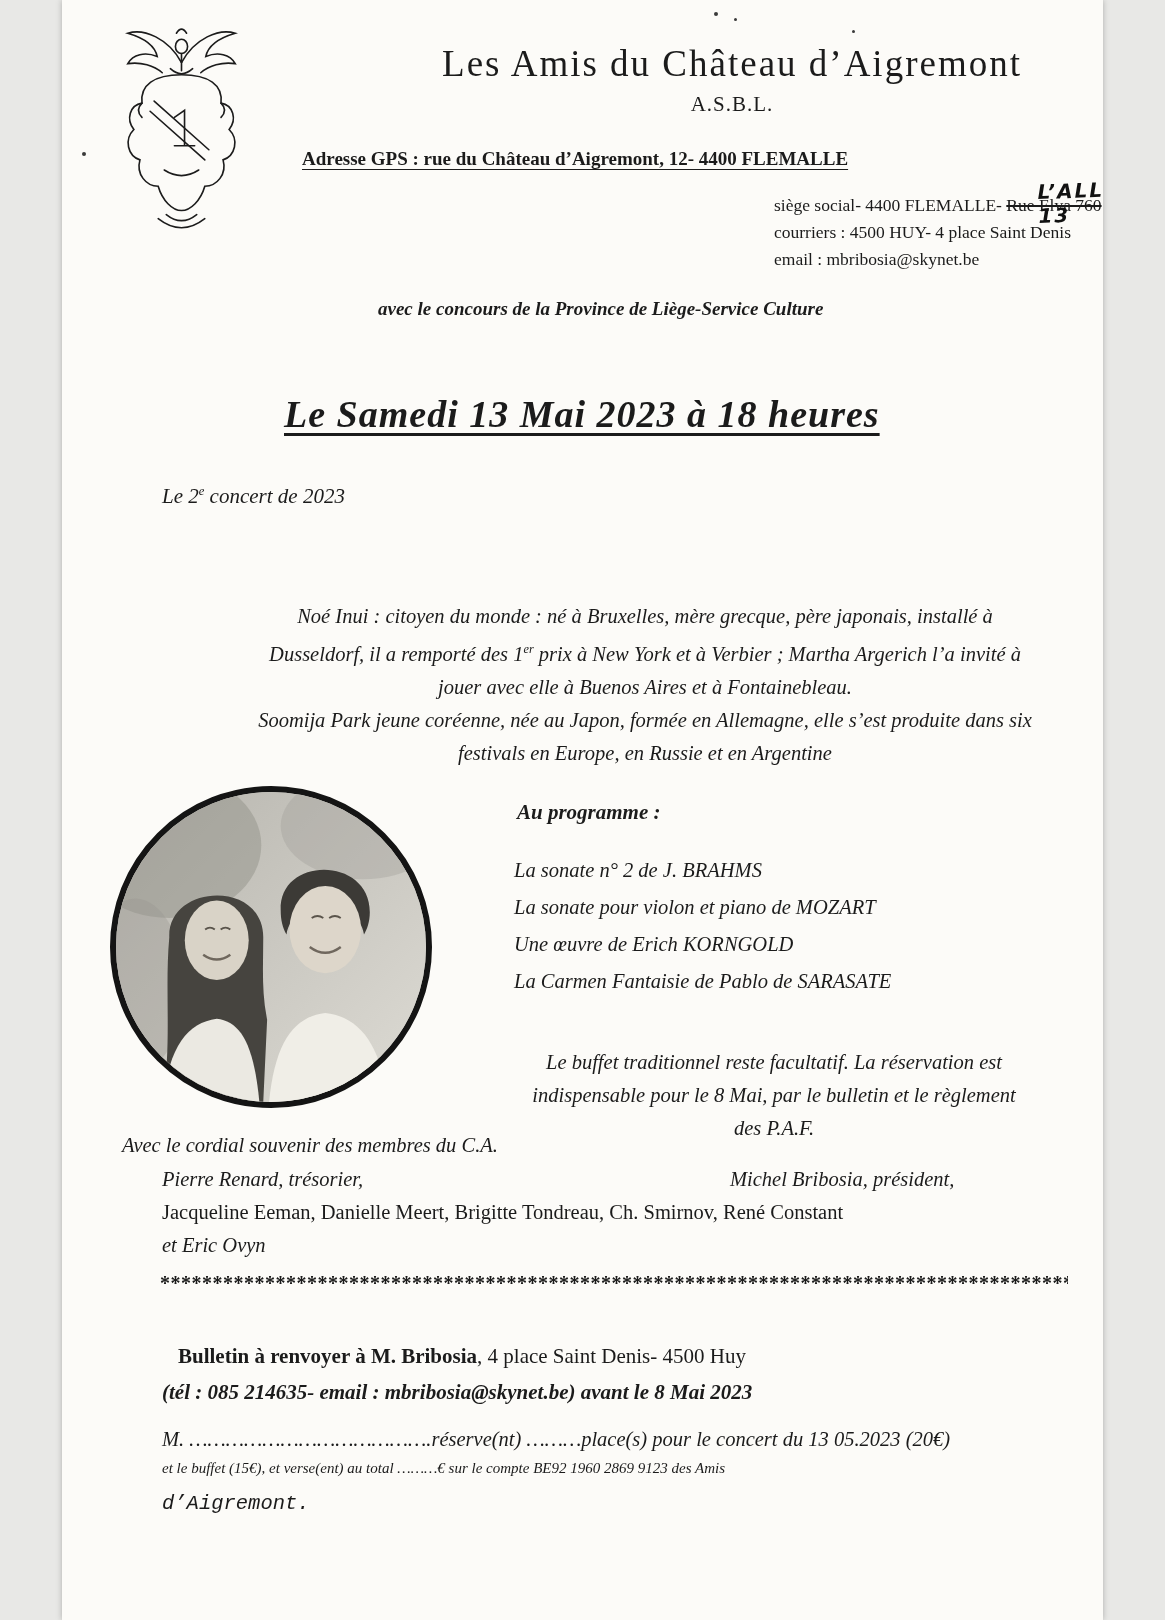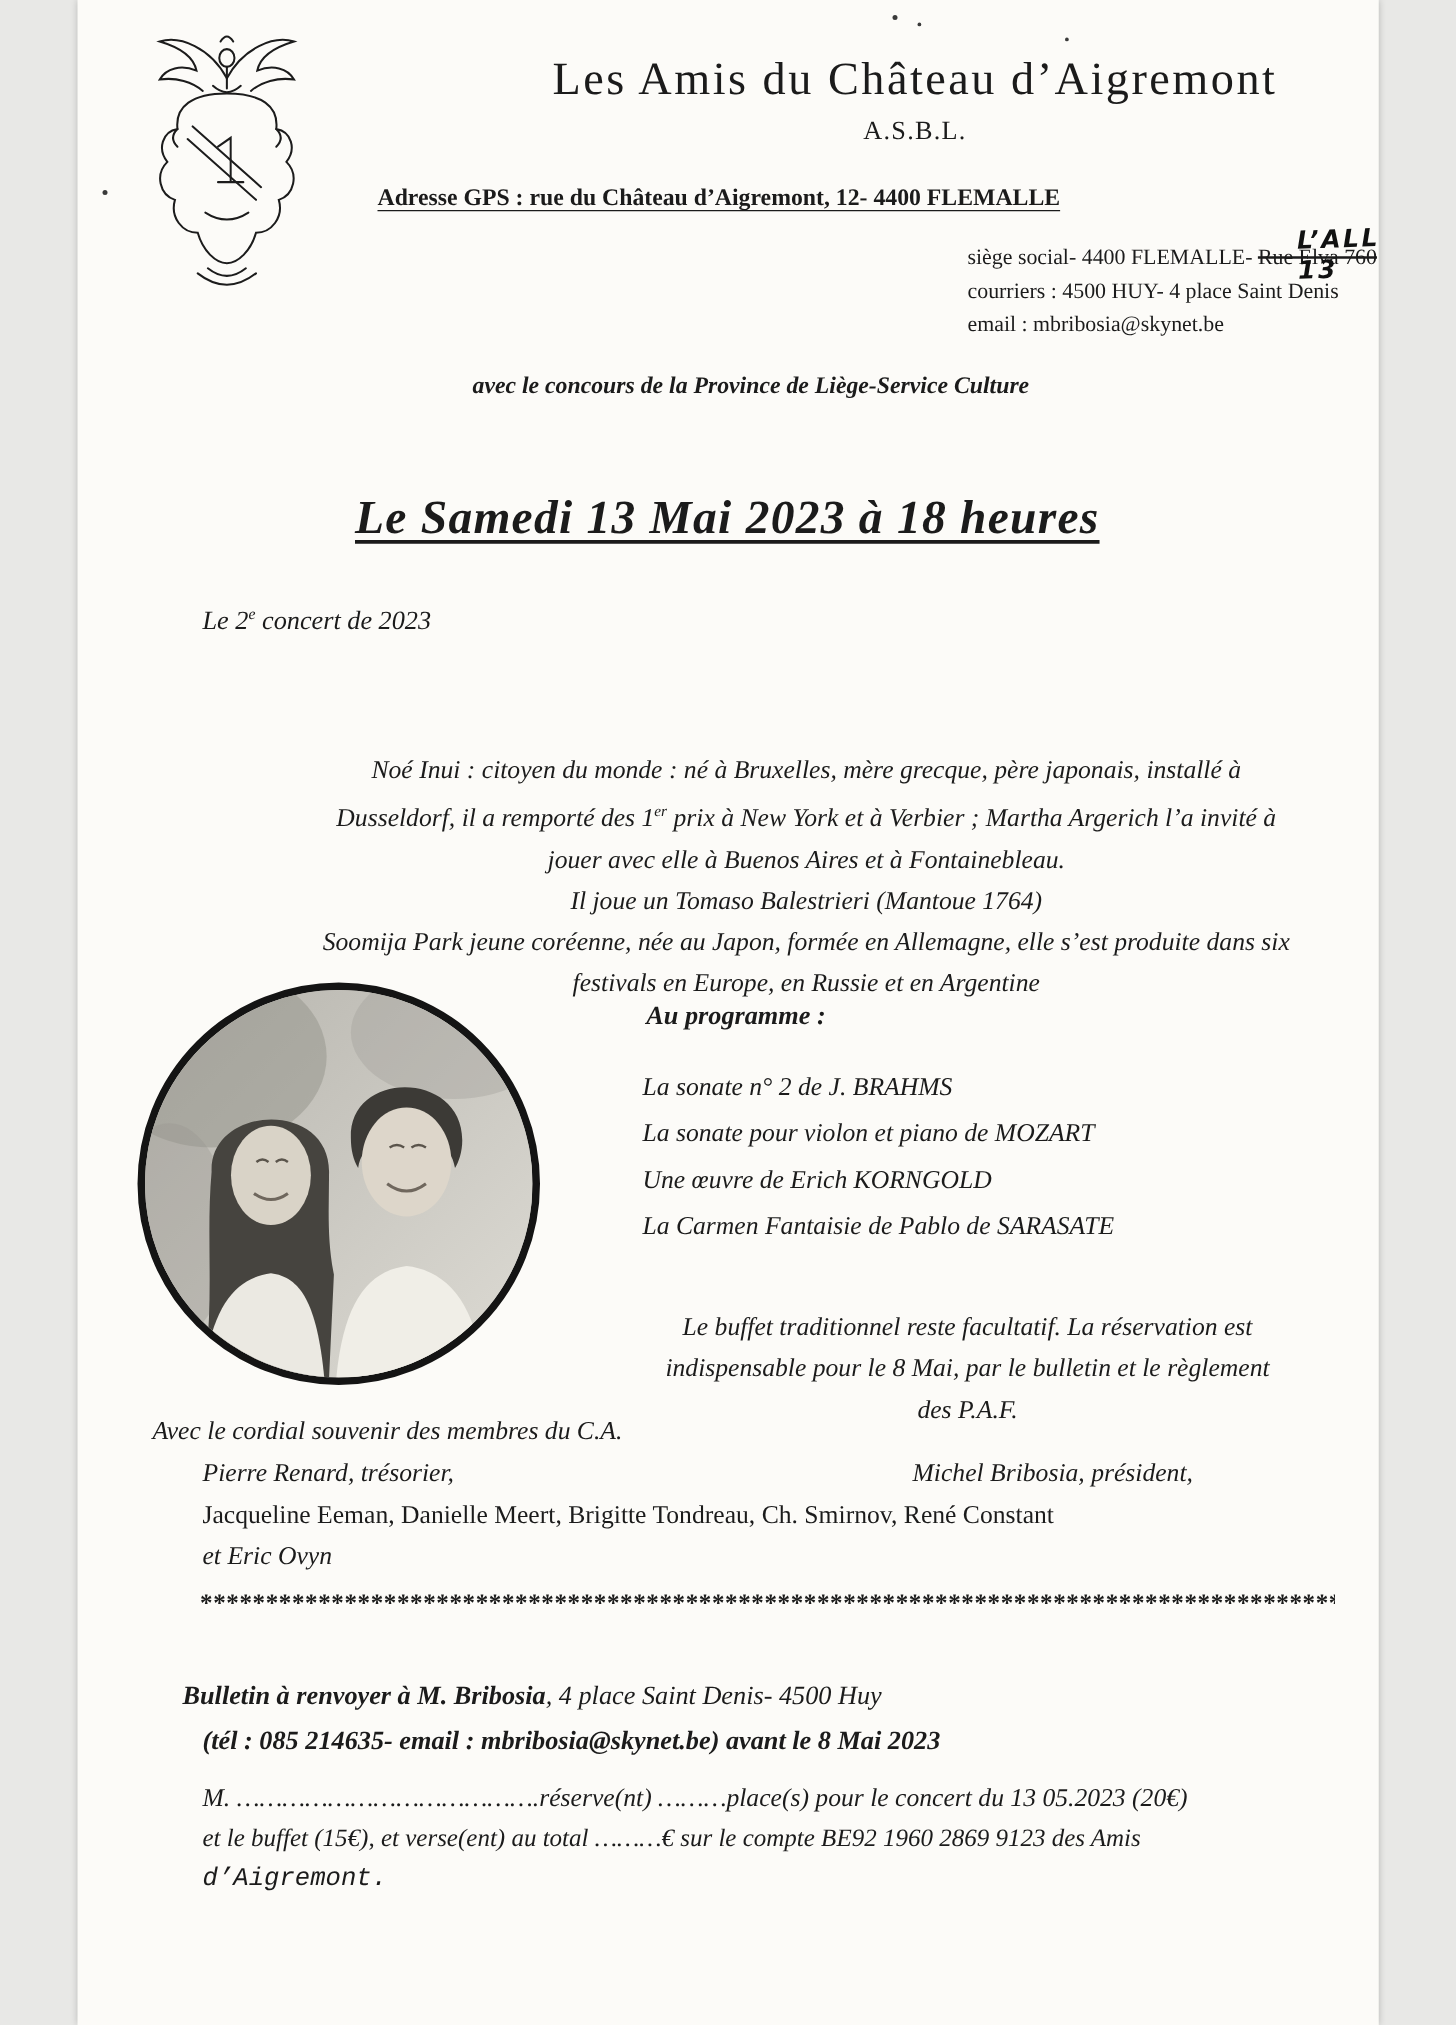--- a/index.html
+++ b/index.html
@@ -47,24 +47,24 @@
   #salutation{left:60px;top:1134px;width:1010px;text-align:left;font-size:20.5px;font-style:italic;}
 
   #committee-row{left:100px;top:1168px;width:980px;font-size:20.5px;font-style:italic;}
   #committee-row .president{position:absolute;left:568px;top:0;}
   #members1{left:100px;top:1201px;font-size:20.5px;}
   #members2{left:100px;top:1234px;font-size:20.5px;font-style:italic;}
 
   #separator{left:98px;top:1272px;width:908px;overflow:hidden;white-space:nowrap;
     font-size:20px;font-weight:bold;letter-spacing:.5px;}
 
-  #bulletin1{left:84px;top:1344px;font-size:21px;font-style:italic;}
+  #bulletin1{left:116px;top:1344px;font-size:21px;}
   #bulletin2{left:100px;top:1380px;font-size:21px;font-style:italic;font-weight:bold;}
   #form1{left:100px;top:1428px;font-size:20.5px;font-style:italic;}
-  #form2{left:100px;top:1460px;font-size:20px;font-style:italic;}
+  #form2{left:100px;top:1460px;font-size:15px;font-style:italic;}
   #form3{left:100px;top:1492px;font-size:20.5px;font-style:italic;font-family:Liberation Mono, monospace;}
 
   .dot{position:absolute;background:#3a3a3a;border-radius:50%;}
   .d1{left:652px;top:12px;width:4px;height:4px;}
   .d2{left:672px;top:18px;width:3px;height:3px;}
   .d3{left:790px;top:30px;width:3px;height:3px;}
   .d4{left:20px;top:152px;width:4px;height:4px;}
   .d5{left:1046px;top:100px;width:3px;height:3px;}
 </style>
 </head>
@@ -117,21 +117,20 @@
   <div class="abs" id="concert-no">
     <span>Le 2</span><span class="sup">e</span><span> concert de 2023</span>
   </div>
 
   <div class="abs" id="bio">
     <div>Noé Inui : citoyen du monde : né à Bruxelles, mère grecque, père japonais, installé à</div>
     <div>
       <span>Dusseldorf, il a remporté des 1</span><span class="sup">er</span><span> prix à New York et  à Verbier ; Martha Argerich l’a invité à</span>
     </div>
     <div>jouer avec elle à Buenos Aires et à Fontainebleau.</div>
-    <div>Il joue un Tomaso Balestrieri (Mantoue 1764)</div>
     <div>Soomija Park jeune coréenne, née au Japon, formée en Allemagne, elle s’est produite dans six</div>
     <div>festivals en Europe, en Russie et en Argentine</div>
   </div>
 
   <div class="abs" id="photo">
     <svg viewBox="0 0 320 320">
       <defs>
         <linearGradient id="pg" x1="0" y1="0" x2="1" y2="1">
           <stop offset="0" stop-color="#b7b5ae"></stop>
           <stop offset="1" stop-color="#dddbd4"></stop>

